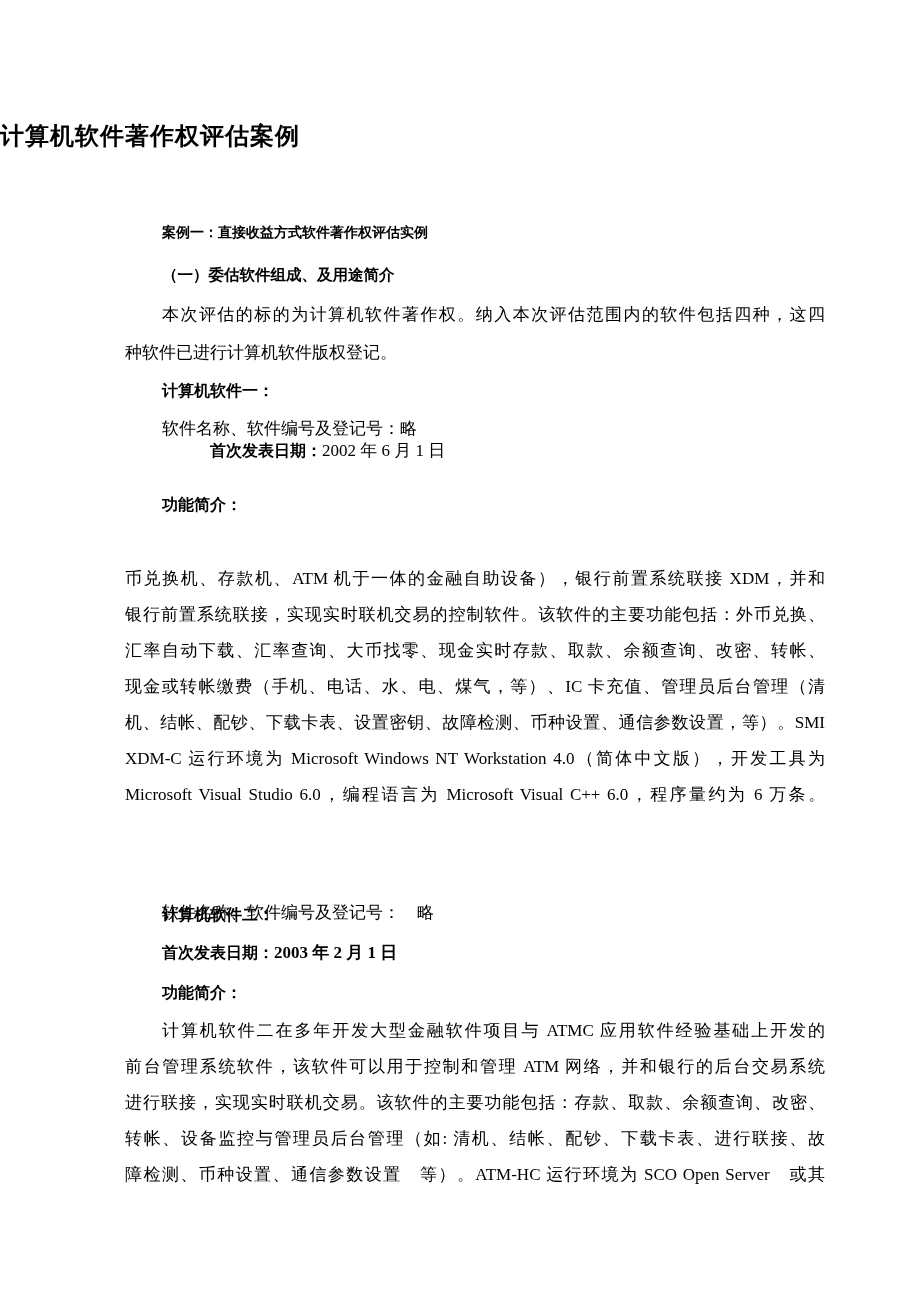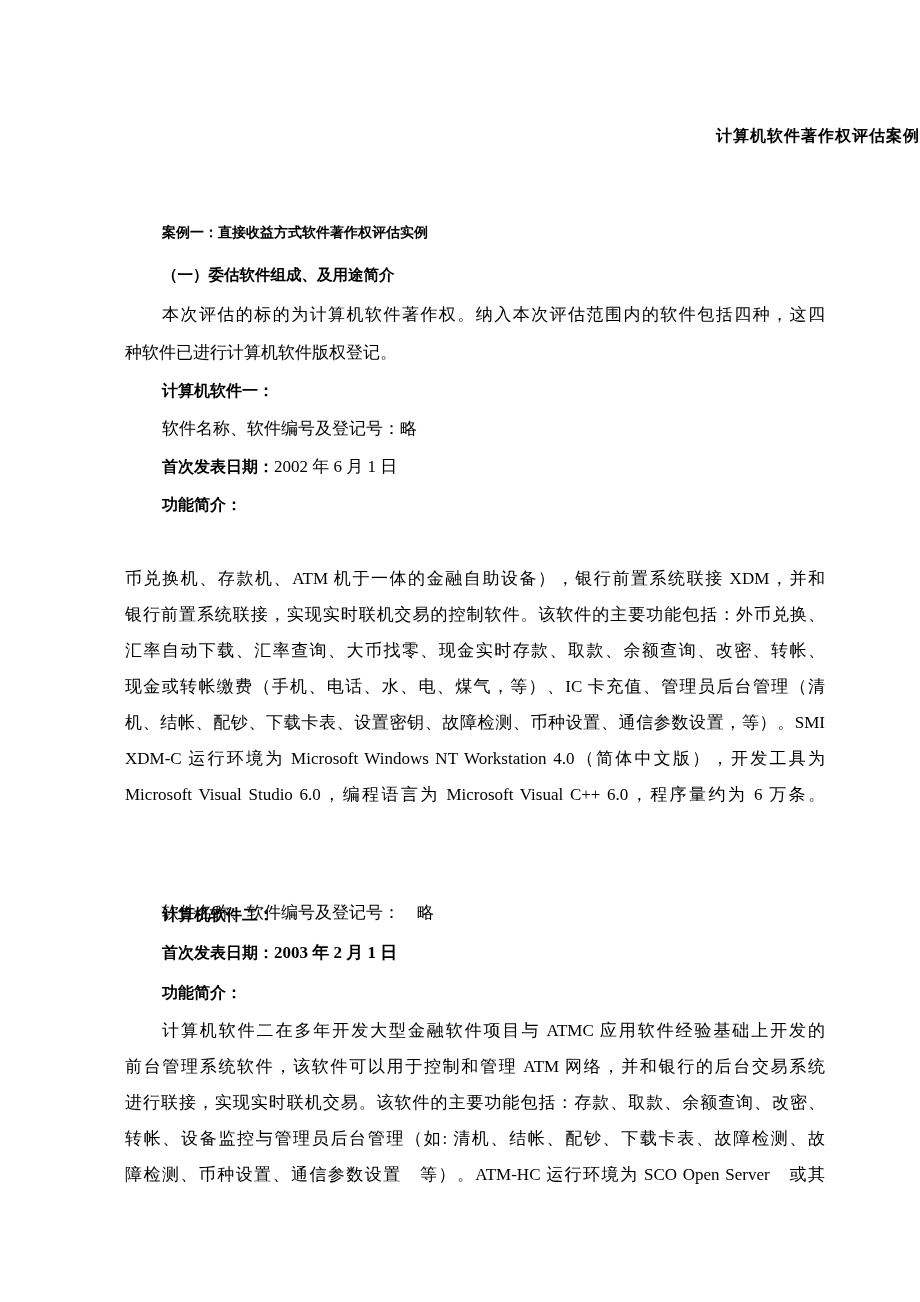--- a/index.html
+++ b/index.html
@@ -20,24 +20,24 @@
       left: 0;
       top: 0;
       width: 920px;
       height: 1302px;
     }
     .title {
       position: absolute;
       left: 0;
       width: 920px;
       top: 118px;
-      text-align: right;
+      text-align: left;
       font-family: "DejaVu Sans", "Liberation Sans", sans-serif;
       font-weight: bold;
-      font-size: 16px;
+      font-size: 24px;
       letter-spacing: 1px;
       line-height: 36px;
     }
     .case-heading {
       position: absolute;
       left: 162px;
       top: 216px;
       font-family: "DejaVu Sans", "Liberation Sans", sans-serif;
       font-weight: bold;
       font-size: 14px;
@@ -96,21 +96,21 @@
 
   <div class="case-heading">案例一：直接收益方式软件著作权评估实例</div>
 
   <div class="sub-heading">（一）委估软件组成、及用途简介</div>
 
   <div class="line last" style="top:340px;">种软件已进行计算机软件版权登记。</div>
   <div class="line indent" style="top:302px;">本次评估的标的为计算机软件著作权。纳入本次评估范围内的软件包括四种，这四</div>
 
   <div class="label-line bold" style="top:378px;">计算机软件一：</div>
   <div class="label-line plain" style="top:416px;">软件名称、软件编号及登记号：略</div>
-  <div class="label-line" style="top:454px;">
+  <div class="label-line" style="top:438px;margin-left:48px;">
     <span class="bold">首次发表日期：</span><span class="plain">2002 年 6 月 1 日</span>
   </div>
   <div class="label-line bold" style="top:492px;">功能简介：</div>
 
   <div class="line" style="top:566px;">币兑换机、存款机、ATM 机于一体的金融自助设备），银行前置系统联接 XDM，并和</div>
   <div class="line" style="top:602px;">银行前置系统联接，实现实时联机交易的控制软件。该软件的主要功能包括：外币兑换、</div>
   <div class="line" style="top:638px;">汇率自动下载、汇率查询、大币找零、现金实时存款、取款、余额查询、改密、转帐、</div>
   <div class="line" style="top:674px;">现金或转帐缴费（手机、电话、水、电、煤气，等）、IC 卡充值、管理员后台管理（清</div>
   <div class="line" style="top:710px;">机、结帐、配钞、下载卡表、设置密钥、故障检测、币种设置、通信参数设置，等）。SMI</div>
   <div class="line" style="top:746px;">XDM-C 运行环境为 Microsoft Windows NT Workstation 4.0（简体中文版），开发工具为</div>
@@ -119,16 +119,16 @@
   <div class="label-line bold" style="top:902px;">计算机软件二：</div>
   <div class="label-line plain" style="top:900px;">软件名称、软件编号及登记号：　略</div>
   <div class="label-line" style="top:940px;">
     <span class="bold">首次发表日期：</span><span class="bold-serif plain">2003 年 2 月 1 日</span>
   </div>
   <div class="label-line bold" style="top:980px;">功能简介：</div>
 
   <div class="line indent" style="top:1018px;">计算机软件二在多年开发大型金融软件项目与 ATMC 应用软件经验基础上开发的</div>
   <div class="line" style="top:1090px;">进行联接，实现实时联机交易。该软件的主要功能包括：存款、取款、余额查询、改密、</div>
   <div class="line" style="top:1054px;">前台管理系统软件，该软件可以用于控制和管理 ATM 网络，并和银行的后台交易系统</div>
-  <div class="line" style="top:1126px;">转帐、设备监控与管理员后台管理（如: 清机、结帐、配钞、下载卡表、故障检测、故</div>
+  <div class="line" style="top:1126px;">转帐、设备监控与管理员后台管理（如: 清机、结帐、配钞、下载卡表、进行联接、故</div>
   <div class="line" style="top:1162px;">障检测、币种设置、通信参数设置　等）。ATM-HC 运行环境为 SCO Open Server　或其</div>
 
 </div>
 
 </body></html>

